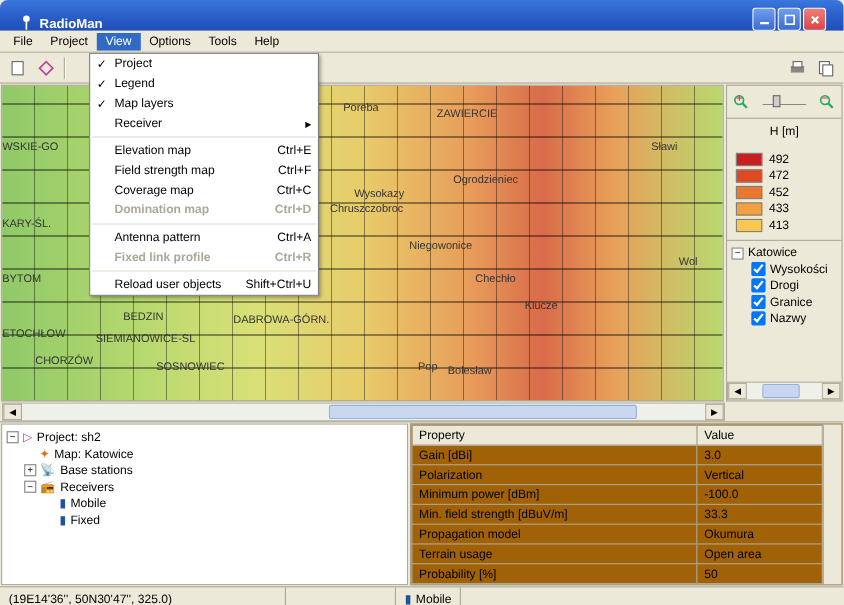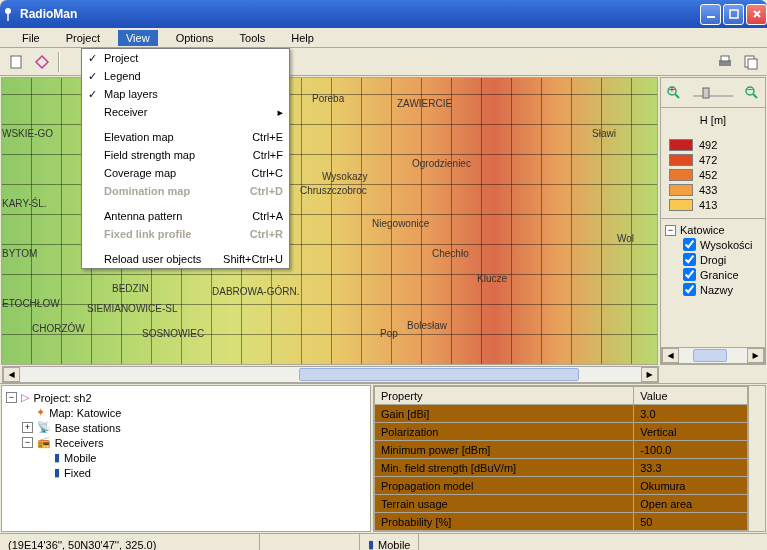--- a/index.html
+++ b/index.html
@@ -1,27 +1,27 @@
 <!DOCTYPE html>
 <html><head>
 <meta charset="utf-8">
 <style>
 * { box-sizing: border-box; margin: 0; padding: 0; font-family: Tahoma, sans-serif; font-size: 11px; }
 body { background: #ece9d8; width: 767px; height: 550px; overflow: hidden; }
 
-.titlebar { height: 28px; background: linear-gradient(to bottom, #3b77dd 0%, #2b5fc9 50%, #1f4fb8 100%); display: flex; align-items: center; padding: 0 0; border-radius: 7px 7px 0 0; }
+.titlebar { height: 28px; background: linear-gradient(to bottom, #3b77dd 0%, #2b5fc9 50%, #1f4fb8 100%); display: flex; align-items: flex-end; padding: 0 16px; border-radius: 7px 7px 0 0; }
 .titlebar .icon { width: 16px; height: 16px; margin-right: 4px; }
 .titlebar .title { color: #fff; font-weight: bold; flex: 1; font-size: 12px; }
 .titlebar .win-btn { width: 21px; height: 21px; margin-left: 2px; border: 1px solid #fff; border-radius: 3px; display: flex; align-items: center; justify-content: center; color: #fff; font-weight: bold; cursor: pointer; }
 .win-btn.min { background: linear-gradient(#6f9eee,#3a6bd0); }
 .win-btn.max { background: linear-gradient(#6f9eee,#3a6bd0); }
 .win-btn.close { background: linear-gradient(#f08178,#d44); }
 
 .menubar { height: 20px; background: #ece9d8; display: flex; align-items: center; padding: 0 4px; border-bottom: 1px solid #aca899; }
-.menubar .menu-item { padding: 2px 8px; cursor: pointer; margin-left: 10px; }
+.menubar .menu-item { padding: 2px 8px; cursor: pointer; }
 .menubar .menu-item.active { background: #316ac5; color: #fff; }
 
 .toolbar { height: 28px; background: #ece9d8; border-bottom: 1px solid #aca899; display: flex; align-items: center; padding: 0 4px; gap: 2px; }
 .toolbar .tb-btn { width: 24px; height: 24px; display: flex; align-items: center; justify-content: center; cursor: pointer; }
 .toolbar .tb-sep { width: 2px; height: 20px; border-left: 1px solid #aca899; border-right: 1px solid #fff; margin: 0 2px; }
 
 .dropdown { position: absolute; left: 81px; top: 48px; width: 209px; background: #fff; border: 1px solid #808080; box-shadow: 2px 2px 3px rgba(0,0,0,0.3); z-index: 100; }
 .dropdown .dd-item { height: 18px; display: flex; align-items: center; padding: 0 6px 0 22px; position: relative; cursor: pointer; }
 .dropdown .dd-item.disabled { color: #aca899; cursor: default; font-weight: bold; }
 .dropdown .dd-item .check { position: absolute; left: 6px; }
@@ -196,21 +196,21 @@
     <div class="map-label" style="left:140px;top:250px">SOSNOWIEC</div>
     <div class="map-label" style="left:210px;top:208px">DABROWA-GÓRN.</div>
     <div class="map-label" style="left:310px;top:15px">Poreba</div>
     <div class="map-label" style="left:395px;top:20px">ZAWIERCIE</div>
     <div class="map-label" style="left:410px;top:80px">Ogrodzieniec</div>
     <div class="map-label" style="left:320px;top:93px">Wysokazy</div>
     <div class="map-label" style="left:298px;top:107px">Chruszczobroc</div>
     <div class="map-label" style="left:370px;top:140px">Niegowonice</div>
     <div class="map-label" style="left:430px;top:170px">Chechło</div>
     <div class="map-label" style="left:475px;top:195px">Klucze</div>
-    <div class="map-label" style="left:405px;top:242px">Bolesław</div>
+    <div class="map-label" style="left:405px;top:254px">Bolesław</div>
     <div class="map-label" style="left:378px;top:250px">Pop</div>
     <div class="map-label" style="left:615px;top:155px">Wol</div>
     <div class="map-label" style="left:590px;top:50px">Sławi</div>
   </div>
   <div class="legend-panel">
     <div class="zoom-row">
       <span class="mag-icon"><svg viewBox="0 0 16 16">
             <circle cx="6" cy="6" r="4" fill="none" stroke="#2a6" stroke-width="1.5"></circle>
             <line x1="9" y1="9" x2="13" y2="13" stroke="#2a6" stroke-width="2"></line>
             <text x="6" y="8" font-size="6" text-anchor="middle" fill="#d22">+</text>

